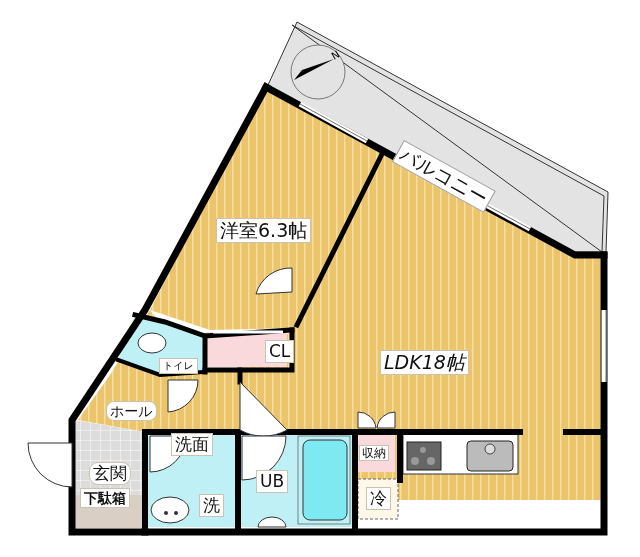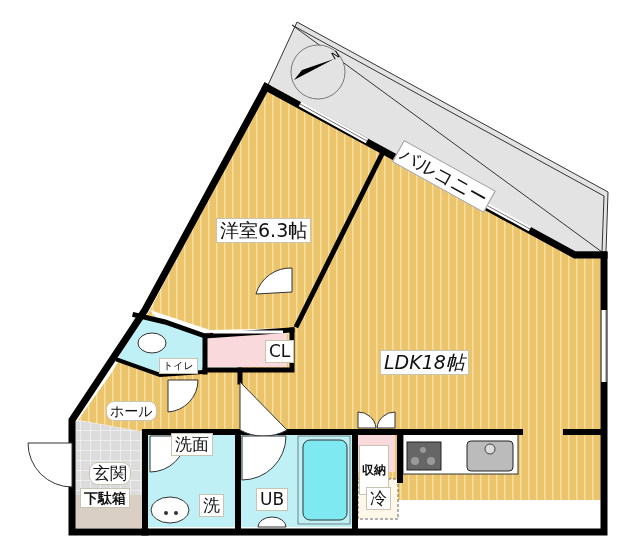--- a/index.html
+++ b/index.html
@@ -136,17 +136,17 @@
 <div class="lbl lbl-sm" style="left:106px;top:401px;border-radius:8px;">ホール</div>
 
 <div class="lbl lbl-mid" style="left:89px;top:462px;border-radius:9px;">玄関</div>
 
 <div class="lbl lbl-sm" style="left:80px;top:488px;font-weight:bold;">下駄箱</div>
 
 <div class="lbl lbl-mid" style="left:171px;top:433px;">洗面</div>
 
 <div class="lbl lbl-mid" style="left:199px;top:494px;">洗</div>
 
-<div class="lbl lbl-mid" style="left:256px;top:488px;">UB</div>
+<div class="lbl lbl-mid" style="left:256px;top:470px;">UB</div>
 
-<div class="lbl lbl-sm" style="left:359px;top:445px;font-size:12px;padding:18px 2px;font-weight:bold;">収納</div>
+<div class="lbl lbl-sm" style="left:359px;top:445px;font-size:12px;padding:1px 2px;">収納</div>
 
 <div class="lbl lbl-mid" style="left:366px;top:487px;">冷</div>
 
 </body></html>

